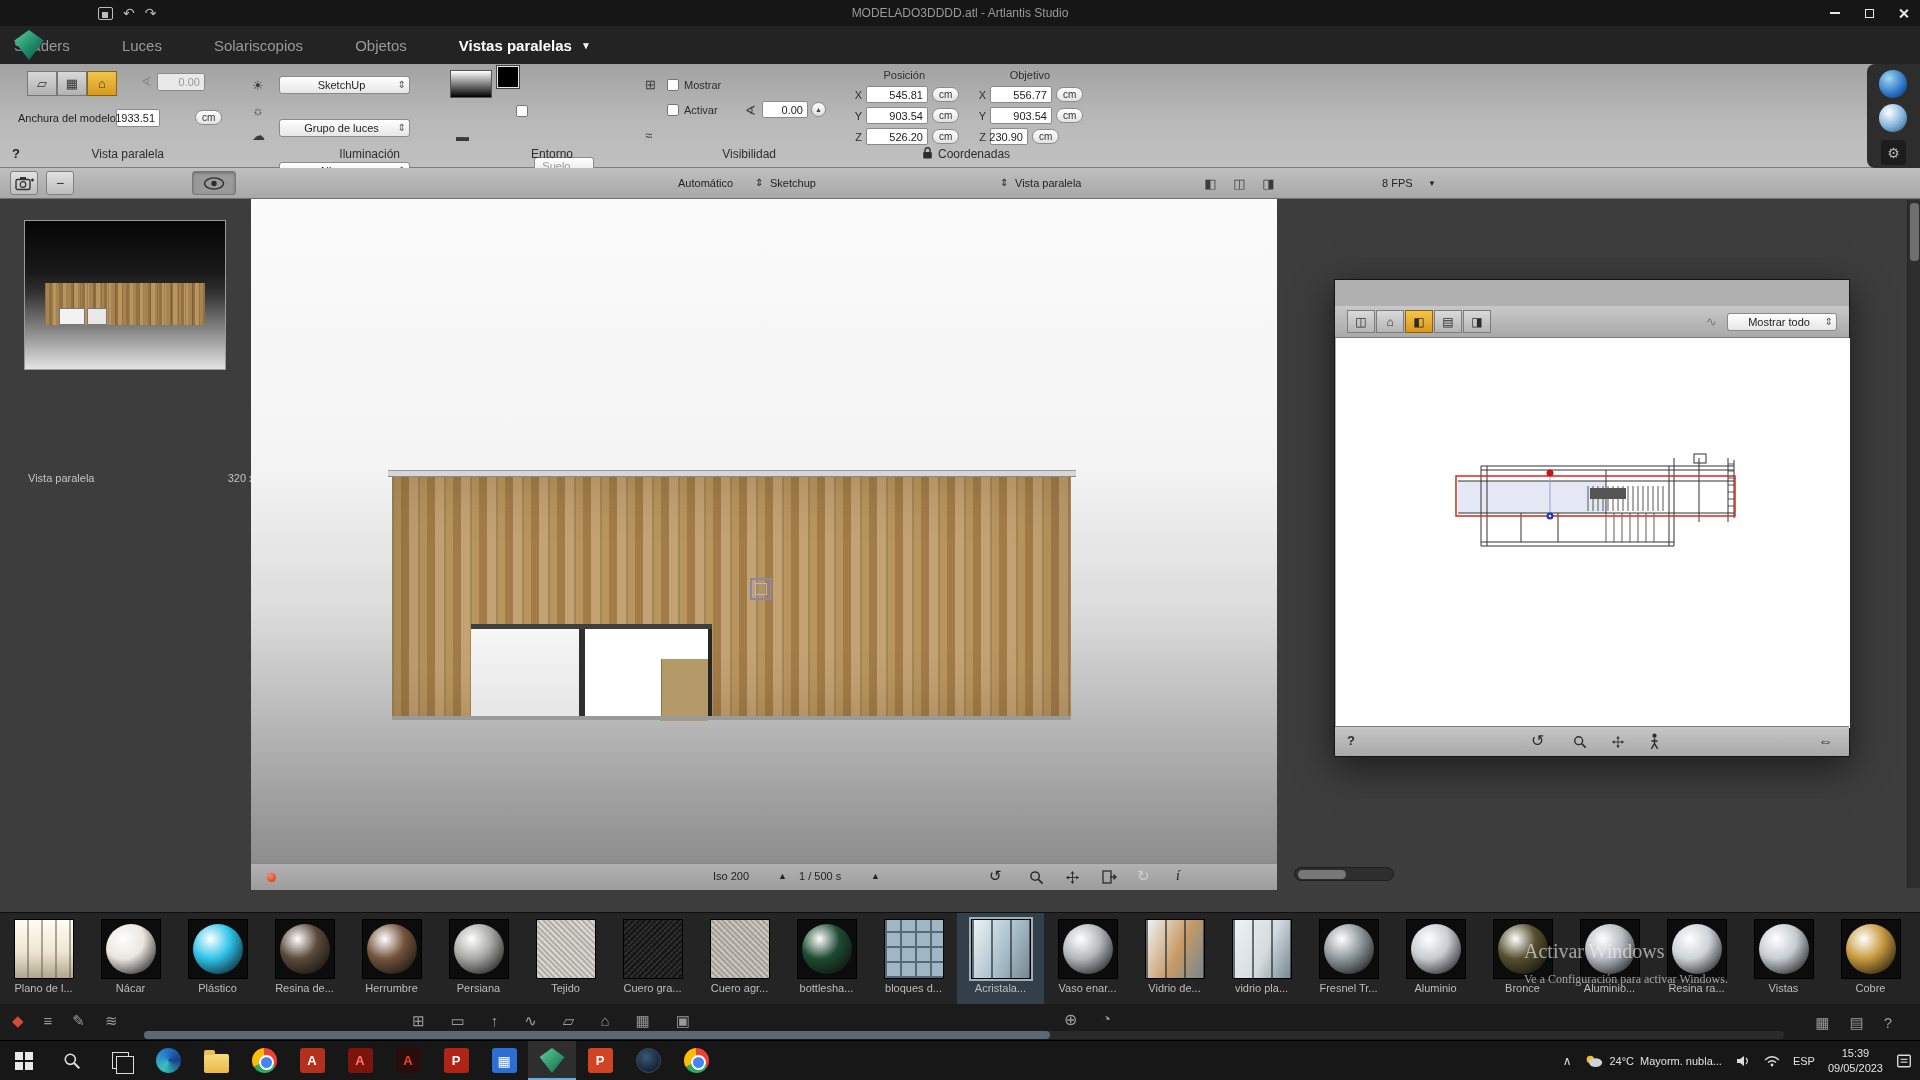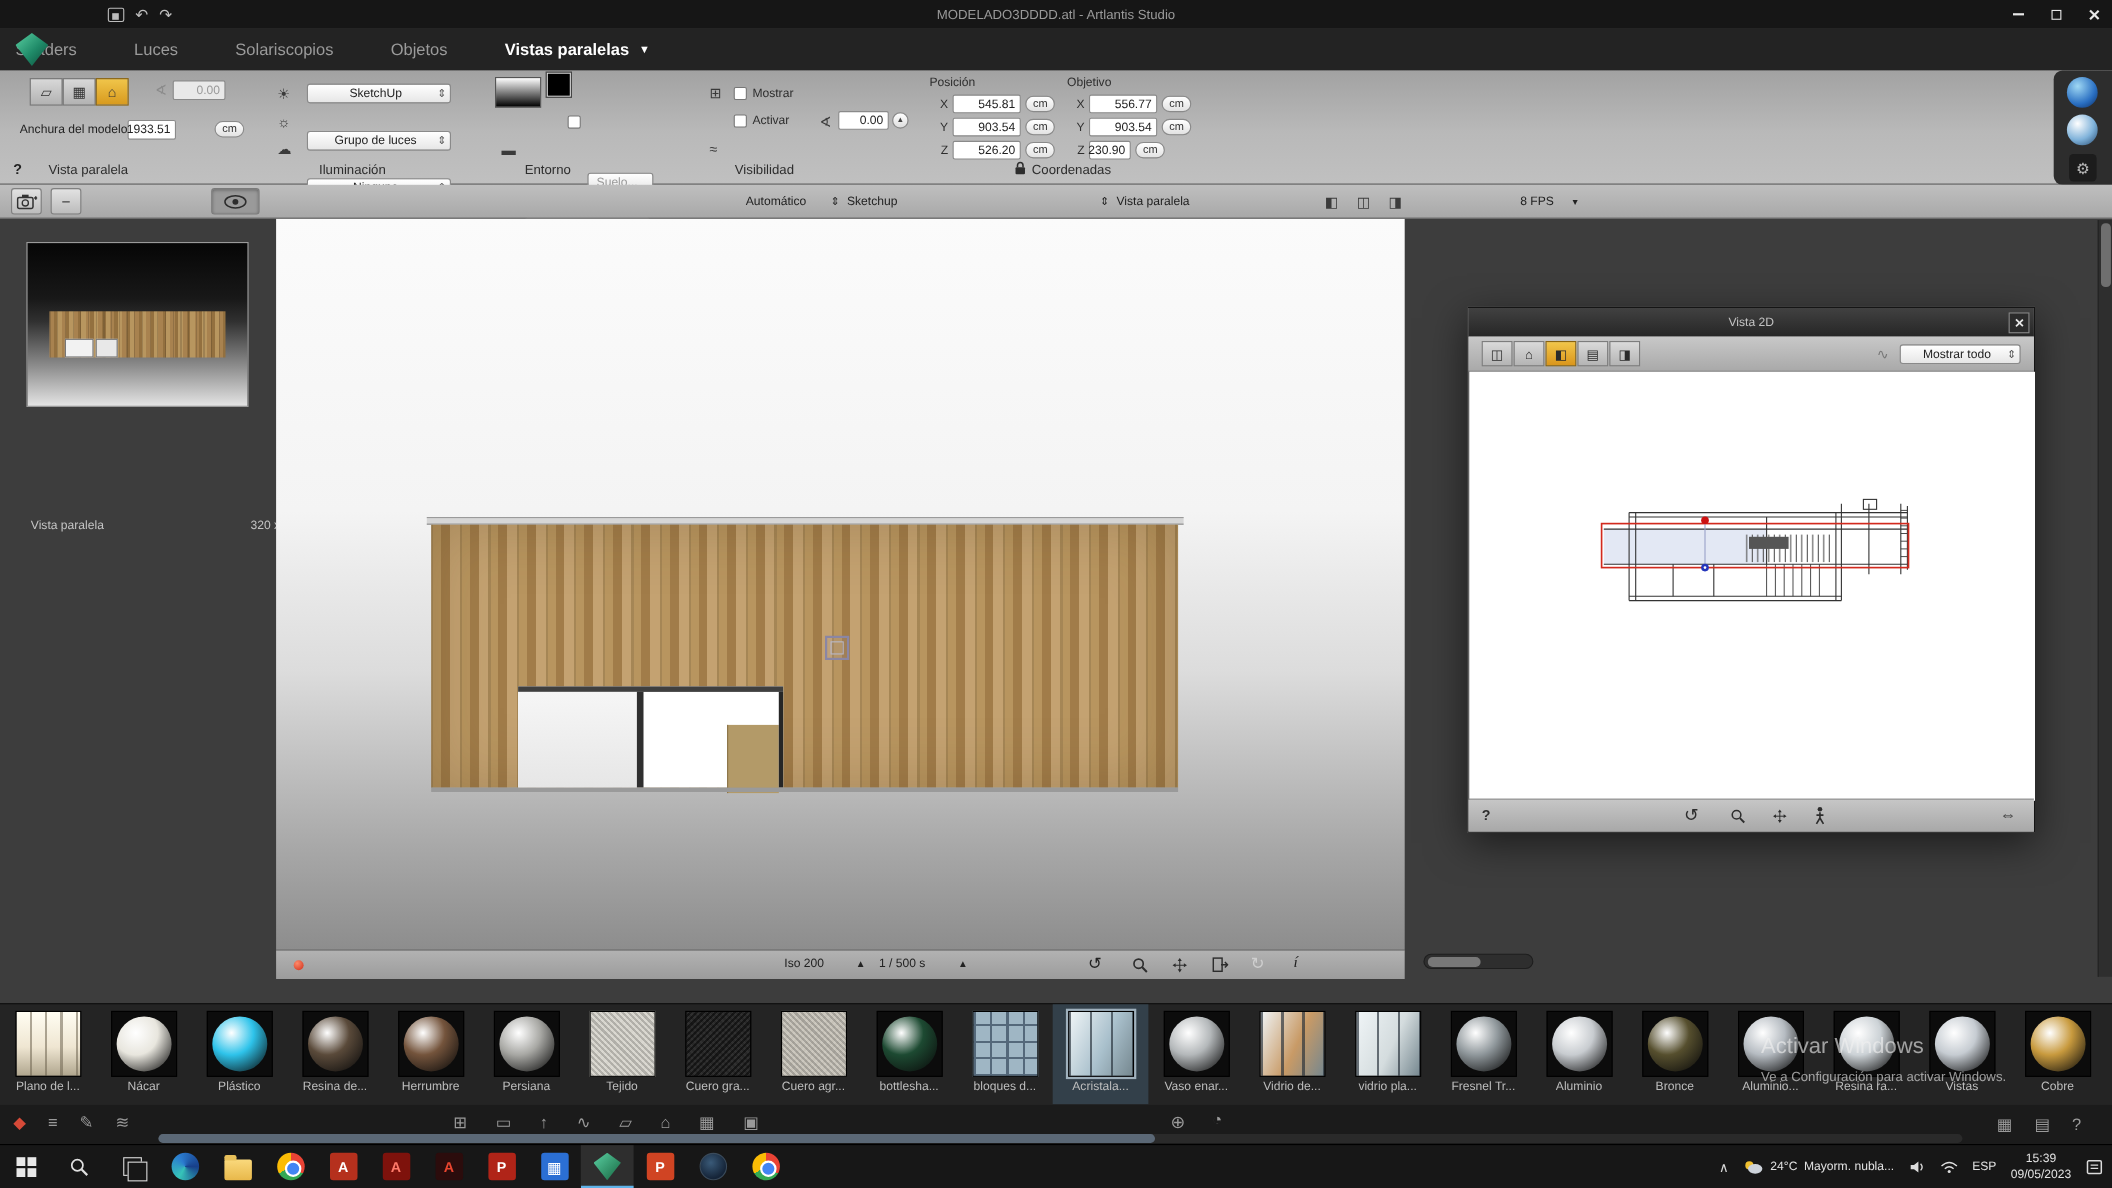--- a/index.html
+++ b/index.html
@@ -34,21 +34,21 @@
   .inspector { position:absolute; left:0; top:64px; width:1920px; height:104px; background:linear-gradient(180deg,#a2a2a2 0%,#b9b9b9 55%,#c0c0c0 100%); border-bottom:1px solid #7e7e7e; }
   .insp-abs { position:absolute; }
   .seg-btn { width:30px; height:25px; background:linear-gradient(#d8d8d8,#b2b2b2); border:1px solid #777; display:flex; align-items:center; justify-content:center; font-size:13px; color:#333; }
   .seg-btn.active { background:linear-gradient(#f0c54a,#d89a1e); border-color:#8a6410; }
   .inp { background:#fff; border:1px solid #8a8a8a; border-radius:2px; font-size:11px; text-align:right; padding:1px 4px; color:#222; display:flex; align-items:center; justify-content:flex-end; }
   .inp.disabled { color:#9a9a9a; background:#e9e9e9; }
   .unit { background:linear-gradient(#ffffff,#e2e2e2); border:1px solid #8a8a8a; border-radius:8px; font-size:10px; padding:1px 6px; color:#333; }
   .dd { background:linear-gradient(#ffffff,#e6e6e6); border:1px solid #8a8a8a; border-radius:3px; height:18px; font-size:11px; display:flex; align-items:center; justify-content:center; position:relative; padding:0 14px 0 8px; color:#222; white-space:nowrap; }
   .dd .dd-arrows { position:absolute; right:3px; top:2px; font-size:10px; color:#555; }
   .dd.small { height:17px; }
-  .sec-label { font-size:12px; color:#2d2d2d; text-align:left; }
+  .sec-label { font-size:12px; color:#2d2d2d; text-align:right; }
   .glyph-ic { font-size:13px; color:#3a3a3a; line-height:1; }
   .cb { width:12px; height:12px; background:#fff; border:1px solid #777; border-radius:2px; display:inline-flex; align-items:center; justify-content:center; font-size:10px; color:#222; }
   .cb .ck { visibility:hidden; }
   .cb.checked .ck { visibility:visible; }
   .cb-label { font-size:11px; color:#2d2d2d; }
   .axis-lab { font-size:11px; color:#2d2d2d; width:10px; text-align:right; }
   .spin-btn { width:15px; height:15px; border-radius:50%; background:linear-gradient(#fff,#ddd); border:1px solid #888; display:flex; align-items:center; justify-content:center; font-size:7px; color:#444; }
   .render-tools { position:absolute; left:1867px; top:64px; width:53px; height:104px; background:#2d2d2d; border-radius:8px 0 0 8px; }
   .rt-sphere1 { position:absolute; left:12px; top:6px; width:28px; height:28px; border-radius:50%; background:radial-gradient(circle at 35% 30%, #9fd8f4, #2a6fc2 60%, #0b2a5e 100%); }
   .rt-sphere2 { position:absolute; left:12px; top:40px; width:28px; height:28px; border-radius:50%; background:radial-gradient(circle at 35% 30%, #ffffff, #7fb2da 55%, #23456a 100%); }
@@ -123,21 +123,21 @@
   .k-fabric .cat-thumb { background-color:var(--c);
     background-image:repeating-linear-gradient(45deg, rgba(0,0,0,.18) 0 2px, transparent 2px 4px),
       repeating-linear-gradient(-45deg, rgba(255,255,255,.10) 0 2px, transparent 2px 4px); }
   .k-glass .cat-thumb { background:linear-gradient(115deg,#f0f5f7 0%, var(--c) 55%, #75878f 100%);
     background-image:repeating-linear-gradient(90deg, rgba(35,45,55,.65) 0 2px, transparent 2px 19px),
       linear-gradient(115deg,#f0f5f7 0%, var(--c) 55%, #75878f 100%); }
   .k-blocks .cat-thumb { background-color:var(--c);
     background-image:repeating-linear-gradient(0deg, #54687a 0 2px, transparent 2px 15px),
       repeating-linear-gradient(90deg, #54687a 0 2px, transparent 2px 15px); }
   .cat-label { margin-top:3px; font-size:11px; color:#bdbdbd; white-space:nowrap; overflow:hidden; }
-  .watermark { position:absolute; left:1601px; top:940px; color:rgba(240,240,240,.62); pointer-events:none; }
+  .watermark { position:absolute; left:1524px; top:940px; color:rgba(240,240,240,.62); pointer-events:none;font-family:Liberation Serif, serif; }
   .watermark .w1 { font-size:20px; }
   .watermark .w2 { font-size:12px; margin-top:9px; }
 
   
   .cat-toolbar { position:absolute; left:0; top:1004px; width:1920px; height:36px; background:#1b1b1b; }
   .ct-left { position:absolute; left:12px; top:6px; display:flex; gap:20px; }
   .ct-center { position:absolute; left:412px; top:6px; display:flex; gap:26px; }
   .ct-right { position:absolute; right:28px; top:8px; display:flex; gap:20px; }
   .ct-ic { font-size:15px; color:#9a9a9a; line-height:1.4; }
   .ct-ic.red { color:#d64a38; }
@@ -460,26 +460,20 @@
   </div>
 
   <div class="hsb">
       <div class="thumb"></div>
     </div>
   <div class="vsb">
       <div class="thumb"></div>
     </div>
 
   <div class="v2d">
-    <div class="v2d-title">
-      <span>Vista 2D</span>
-      <div class="v2d-close">
-          <span class="close-g"></span>
-        </div>
-    </div>
     <div class="v2d-tools">
       <div style="position:absolute;left:12px;top:0;display:flex;gap:1px;padding-top:0;">
 
           <div class="v2d-viewbtn" style="position:relative;top:4px;">
             <span>◫</span>
           </div>
 
           <div class="v2d-viewbtn" style="position:relative;top:4px;">
             <span>⌂</span>
           </div>

